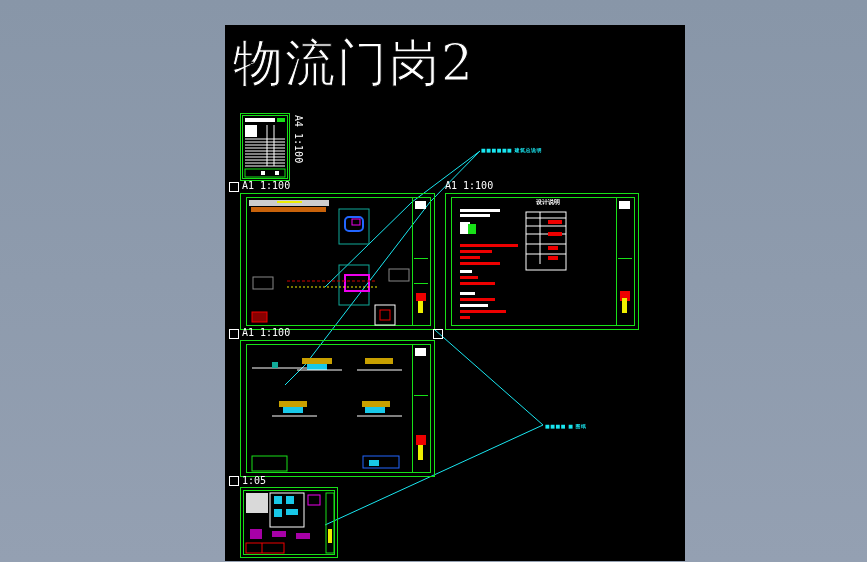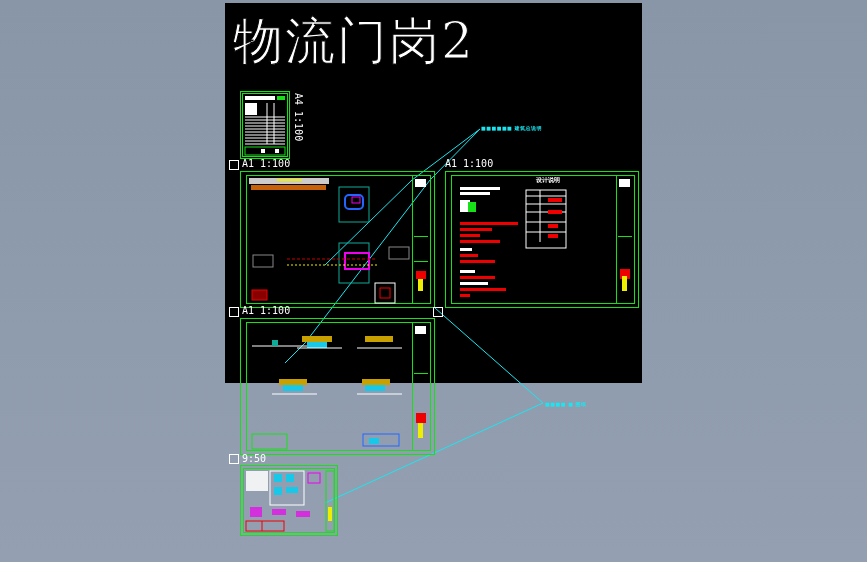--- a/index.html
+++ b/index.html
@@ -2,22 +2,23 @@
 <html><head>
 <meta charset="utf-8">
 <style>
   html, body { margin:0; padding:0; }
   body {
     width:867px; height:562px; overflow:hidden; position:relative;
     background: linear-gradient(to bottom, #8896a8 0%, #94a0b2 100%);
     font-family: "DejaVu Sans", sans-serif;
   }
   .canvas {
-    position:absolute; left:225px; top:3px; width:417px; height:380px;
+    position:absolute; left:225px; top:25px; width:417px; height:536px;
     background:#000;
+    padding-left:43px;
   }
   .title {
     position:absolute; left:8px; top:6px; color:#fff;
     font-family: "DejaVu Serif", serif; font-size:50px; line-height:64px;
     letter-spacing:2px; font-weight:normal;
     -webkit-text-stroke:1px #000;
   }
   .sheet { position:absolute; border:1px solid #18e018; box-sizing:border-box; }
   .sheet .inner { position:absolute; border:1px solid #18e018; box-sizing:border-box; }
   .titleblock { position:absolute; border-left:1px solid #18e018; box-sizing:border-box; }
@@ -177,21 +178,21 @@
       <rect x="115" y="57" width="28" height="6" fill="#c8a000"></rect>
       <rect x="118" y="63" width="20" height="6" fill="#18c8e8"></rect>
       <line x1="110" y1="72" x2="155" y2="72" stroke="#fff"></line>
       <rect x="5" y="112" width="35" height="15" fill="none" stroke="#18e018"></rect>
       <rect x="116" y="112" width="36" height="12" fill="none" stroke="#2266ff"></rect>
       <rect x="122" y="116" width="10" height="6" fill="#18c8e8"></rect>
     </svg>
   </div>
 
   <div class="grip" style="left:4px;top:451px;"></div>
-  <div class="scale-label" style="left:17px;top:451px;">9:50</div>
+  <div class="scale-label" style="left:17px;top:451px;">1:05</div>
   <div class="sheet" style="left:15px;top:462px;width:98px;height:71px;">
     <div class="inner" style="left:2px;top:2px;right:2px;bottom:2px;"></div>
     <svg width="95" height="68" style="position:absolute;left:1px;top:1px">
       <rect x="4" y="4" width="22" height="20" fill="#fff" opacity="0.85"></rect>
       <rect x="28" y="4" width="34" height="34" fill="none" stroke="#fff"></rect>
       <rect x="32" y="7" width="8" height="8" fill="#18c8e8"></rect>
       <rect x="44" y="7" width="8" height="8" fill="#18c8e8"></rect>
       <rect x="32" y="20" width="8" height="8" fill="#18c8e8"></rect>
       <rect x="44" y="20" width="12" height="6" fill="#18c8e8"></rect>
       <rect x="66" y="6" width="12" height="10" fill="none" stroke="#e0e"></rect>

